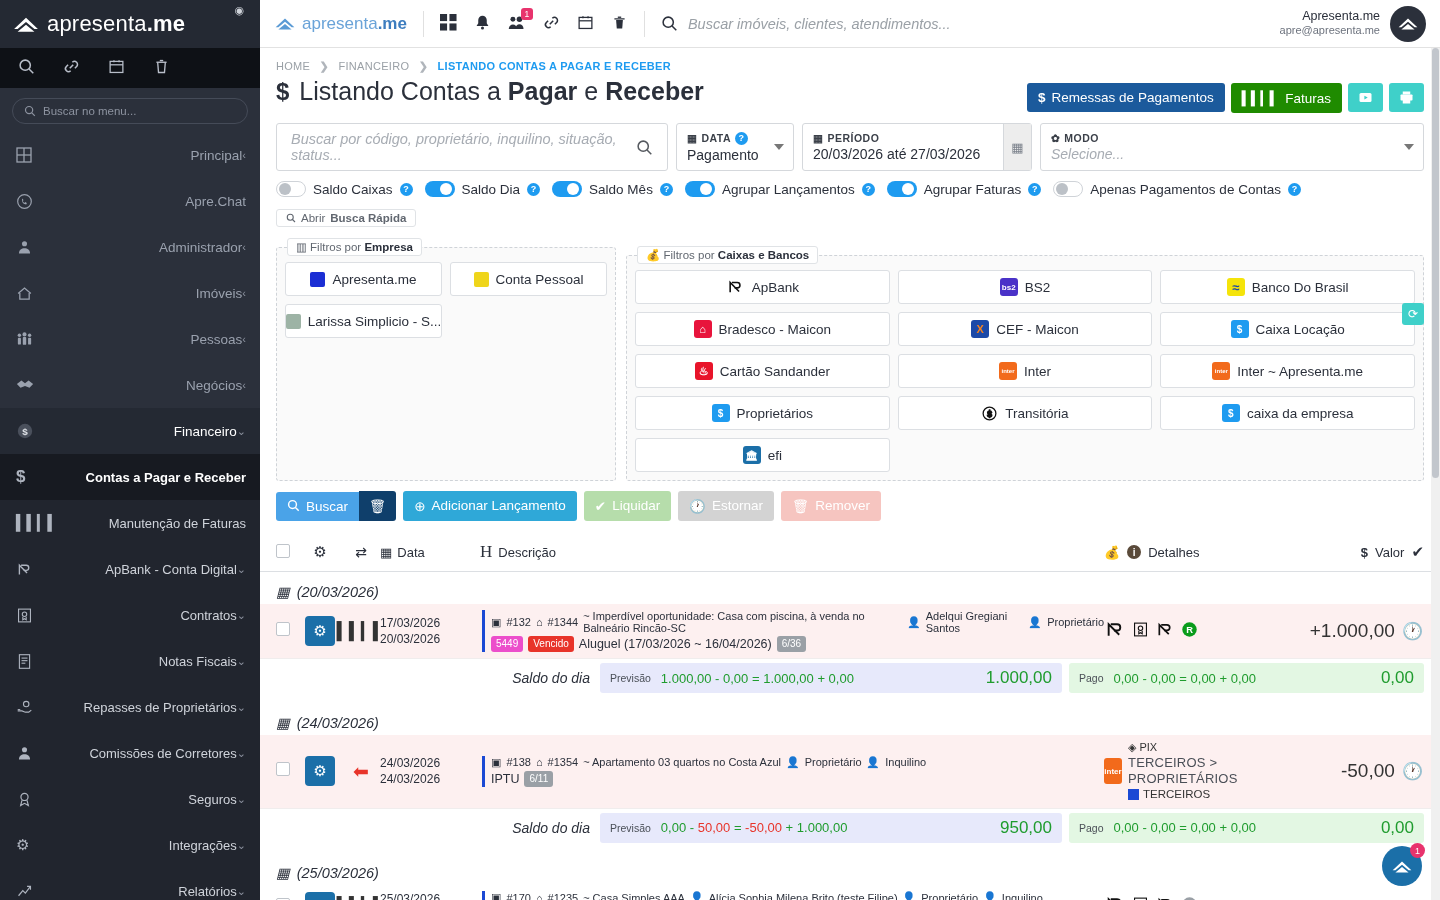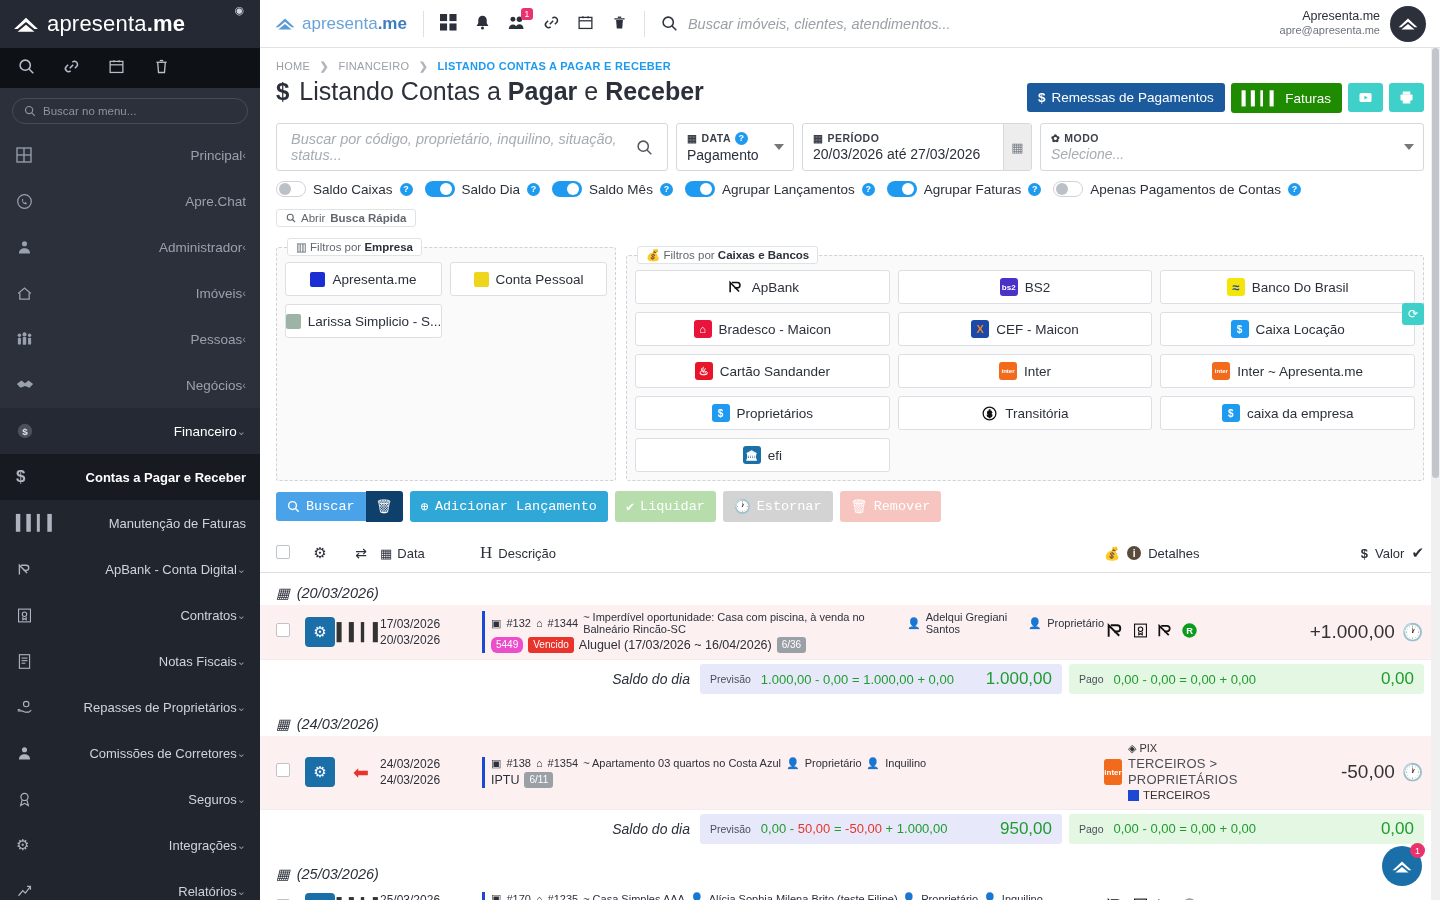--- a/index.html
+++ b/index.html
@@ -127,22 +127,22 @@
           font-size: 13.5px; color: #2b303b; cursor: pointer; padding: 0 8px; overflow: hidden; white-space: nowrap; }
   .sq { width: 15px; height: 15px; border-radius: 2px; flex: 0 0 15px; }
   .bico { width: 18px; height: 18px; border-radius: 3px; flex: 0 0 18px;
           display: flex; align-items: center; justify-content: center; font-size: 8px; color: #fff; font-weight: 700; }
   .refresh { position: absolute; right: 16px; top: 255px; width: 22px; height: 22px; border-radius: 3px;
              background: #3fd0c9; color: #fff; display: flex; align-items: center; justify-content: center; font-size: 12px; }
 
   
   .actions { display: flex; gap: 7px; padding: 10px 16px 0 16px; align-items: center; }
   .abtn { border: none; border-radius: 3px; font-size: 13.5px; padding: 7px 11px; color: #fff;
-          display: inline-flex; align-items: center; gap: 6px; cursor: pointer;
-          font-family: Liberation Mono, monospace; }
+          display: inline-flex; gap: 6px; cursor: pointer;
+          font-family: Liberation Sans, sans-serif; }
   .abtn.search { background: #4aa3e8; border-radius: 3px 0 0 3px; }
   .abtn.trash-dark { background: #0f3f6b; border-radius: 0 3px 3px 0; margin-left: -7px; padding: 7px 10px; }
   .abtn.add { background: #2fa8d8; }
   .abtn.liq { background: #b6ddab; color: #fff; }
   .abtn.est { background: #d3d3d3; color: #fff; }
   .abtn.rem { background: #f6c5c0; color: #fff; }
 
   
   .thead { display: flex; align-items: center; padding: 9px 16px; border-bottom: 1px solid #dcdfe3;
            margin: 12px 0 0 0; font-size: 13px; color: #2b303b; }
@@ -163,33 +163,33 @@
   .row .cb { width: 22px; }
   .row .gear { width: 44px; display: flex; justify-content: center; }
   .gearbtn { width: 30px; height: 30px; border-radius: 4px; background: #1b6fa8; color: #fff;
              display: flex; align-items: center; justify-content: center; font-size: 15px; cursor: pointer; }
   .row .mark { width: 38px; display: flex; justify-content: center; font-size: 17px; }
   .row .dt { width: 100px; font-size: 12px; color: #2b303b; line-height: 1.35; }
   .row .desc { flex: 1; padding-left: 6px; border-left: 3px solid #1b49d4; margin-left: 2px; }
   .dl1 { font-size: 11px; color: #2b303b; display: flex; align-items: center; gap: 5px; flex-wrap: nowrap; }
   .dl2 { font-size: 12.5px; color: #2b303b; display: flex; align-items: center; gap: 5px; margin-top: 2px; }
   .tag { border-radius: 3px; font-size: 10px; padding: 1px 5px; color: #fff; line-height: 14px; display:inline-block;}
-  .tag.pink { background: #ec4ecb; border-radius: 6px; }
+  .tag.pink { background: #ec4ecb; }
   .tag.red { background: #e8342a; }
   .tag.grey { background: #9aa0a6; }
   .tag.teal { background: #3fd0c9; }
   .row .det { width: 170px; display: flex; align-items: center; gap: 6px; }
   .row .val { width: 150px; display: flex; align-items: center; justify-content: flex-end; gap: 8px;
               font-size: 19px; }
   .clock { color: #e8342a; font-size: 17px; }
 
   .saldo { display: flex; align-items: center; padding: 4px 16px 10px 16px; }
   .saldo .lab { margin-left: auto; font-size: 14px; font-style: italic; color: #2b303b; padding-right: 10px; }
   .sbox { border-radius: 3px; padding: 5px 10px; display: flex; align-items: center; gap: 10px; }
-  .sbox.prev { background: #e7e9fb; width: 362px; justify-content: center; }
+  .sbox.prev { background: #e7e9fb; width: 462px; justify-content: center; }
   .sbox.pago { background: #e3f7e3; width: 355px; margin-left: 7px; }
   .sbox .cap { font-size: 10.5px; color: #4a4f57; }
   .sbox .eq { font-size: 13px; color: #1f9c2e; }
   .sbox .eq .r { color: #e8342a; }
   .sbox .tot { margin-left: auto; font-size: 17px; color: #1f9c2e; }
 
   .fab { position: absolute; right: 18px; bottom: 14px; width: 40px; height: 40px; border-radius: 50%;
          background: #1b6fa8; color: #fff; display: flex; align-items: center; justify-content: center; }
   .fab .b { position: absolute; top: -3px; right: -3px; background: #e8336d; color: #fff; font-size: 9px;
             width: 15px; height: 15px; border-radius: 50%; display: flex; align-items: center; justify-content: center; }

